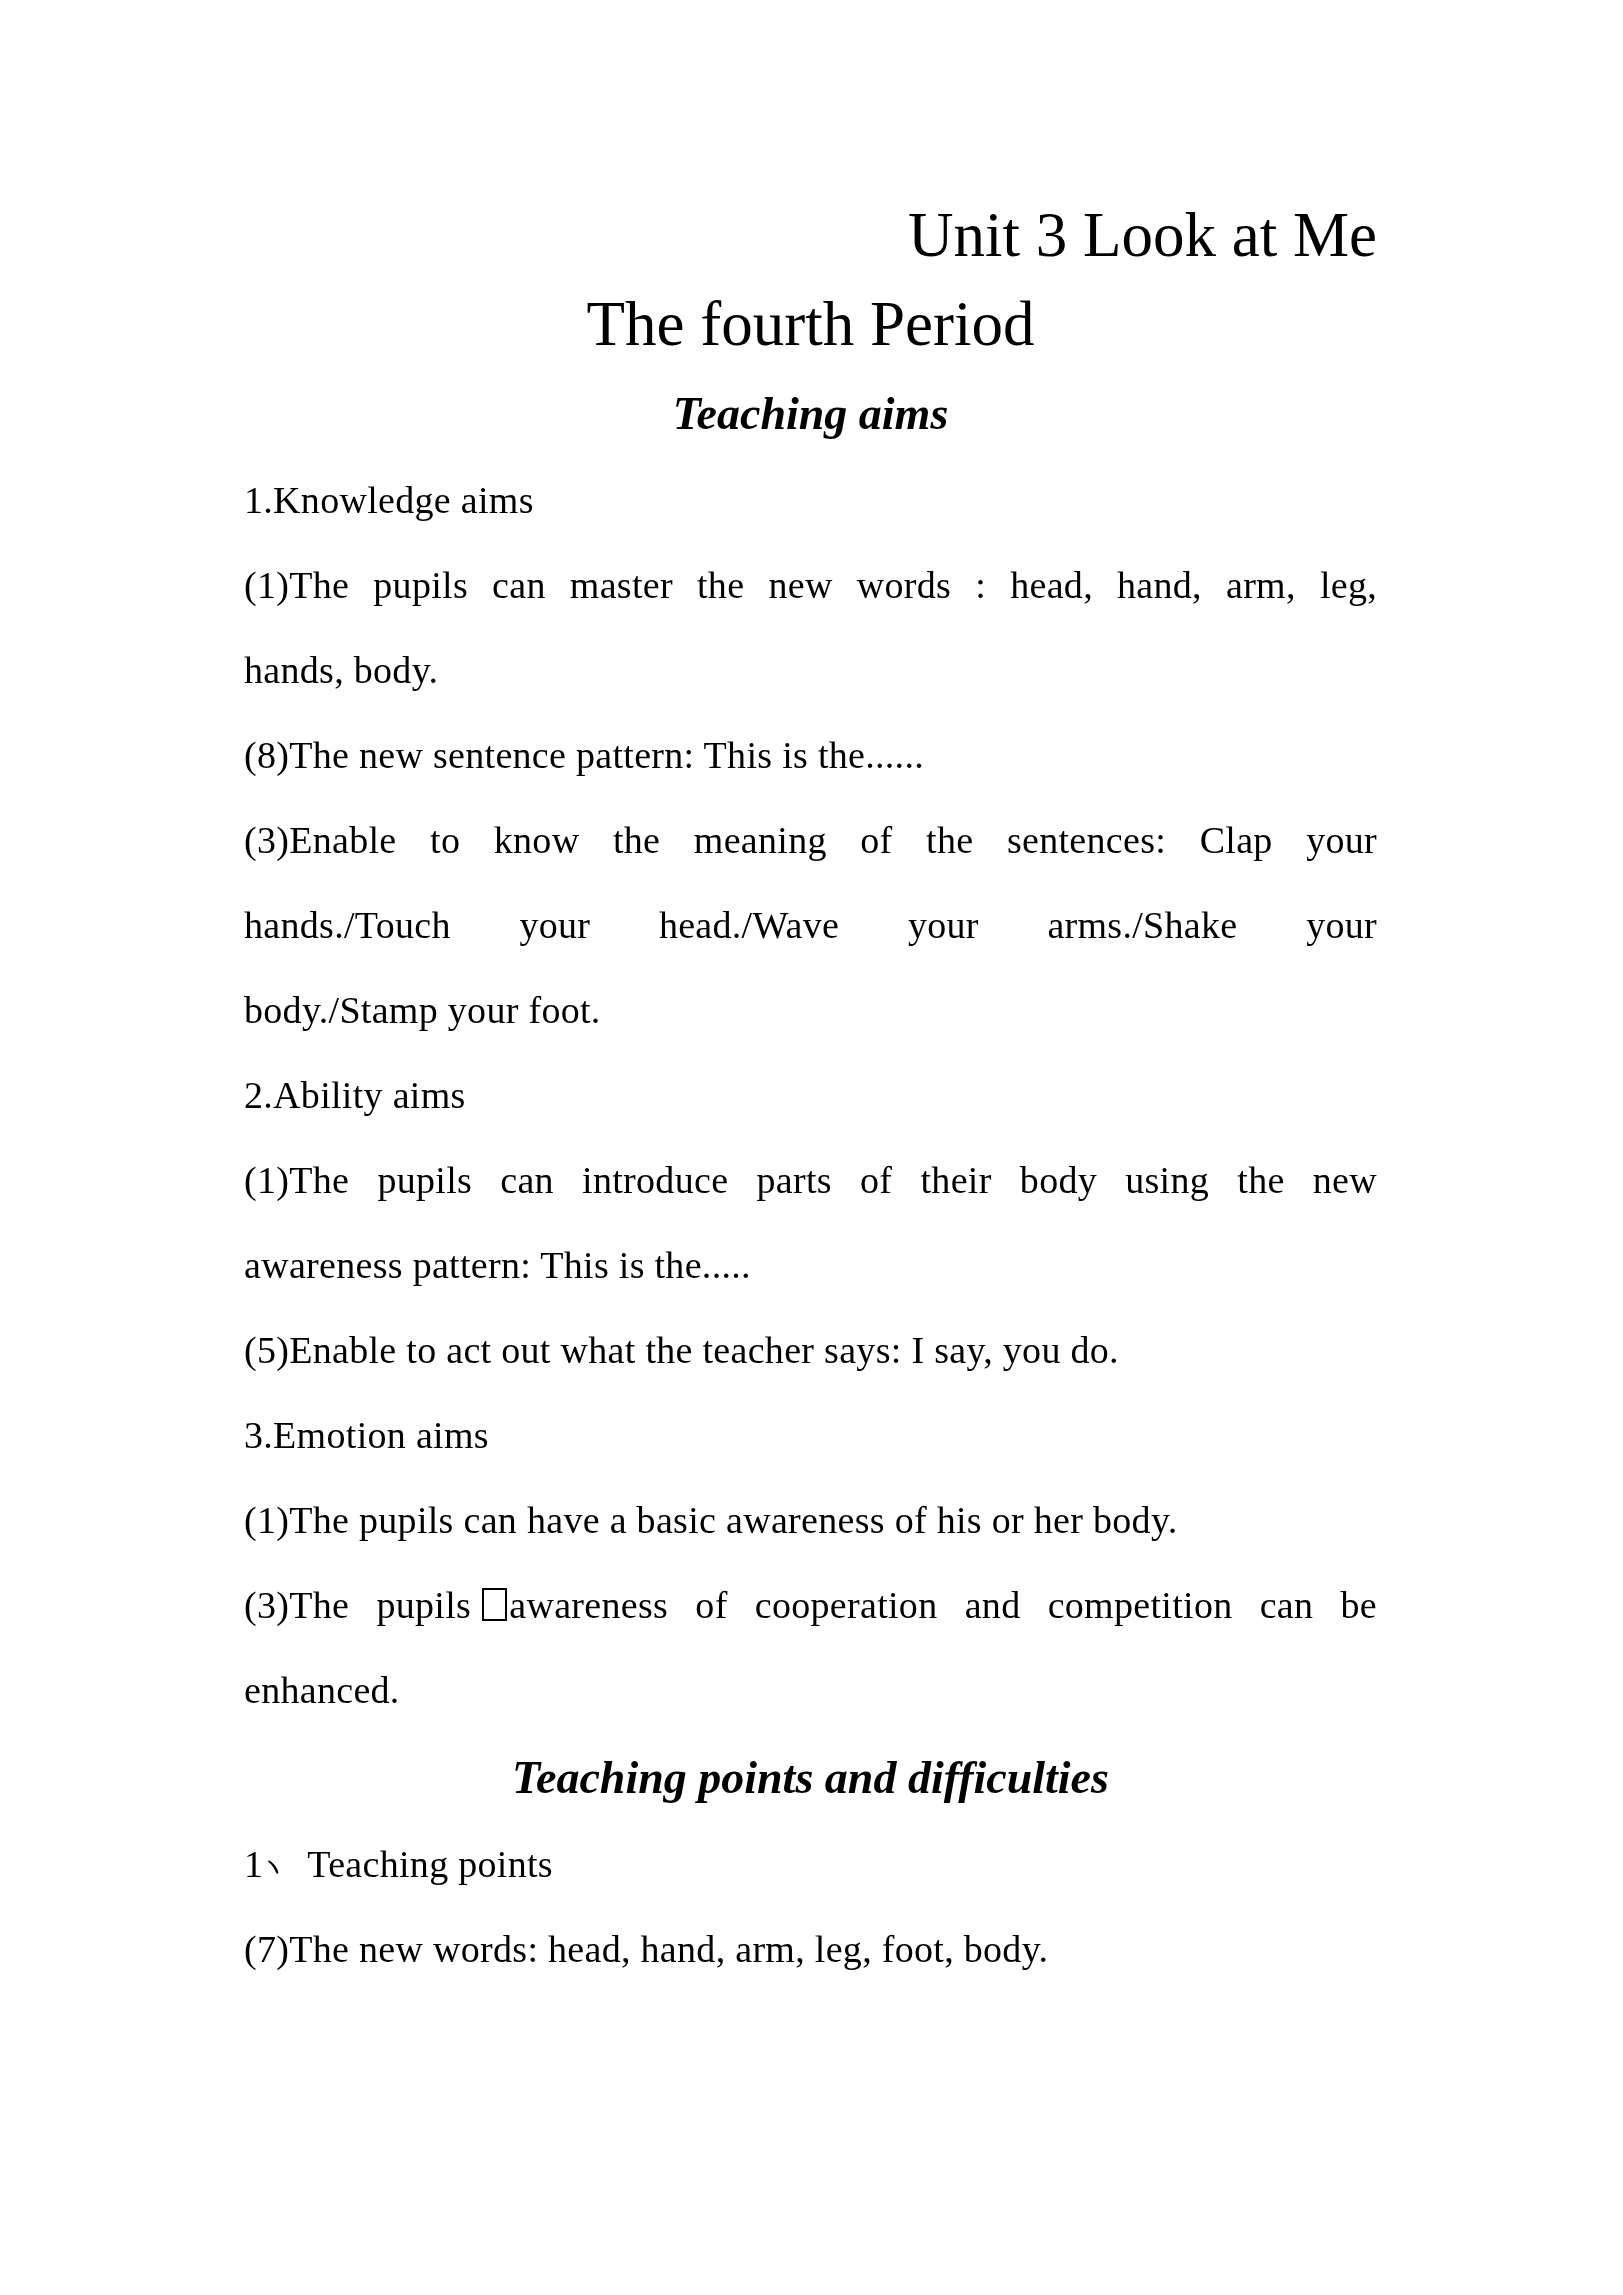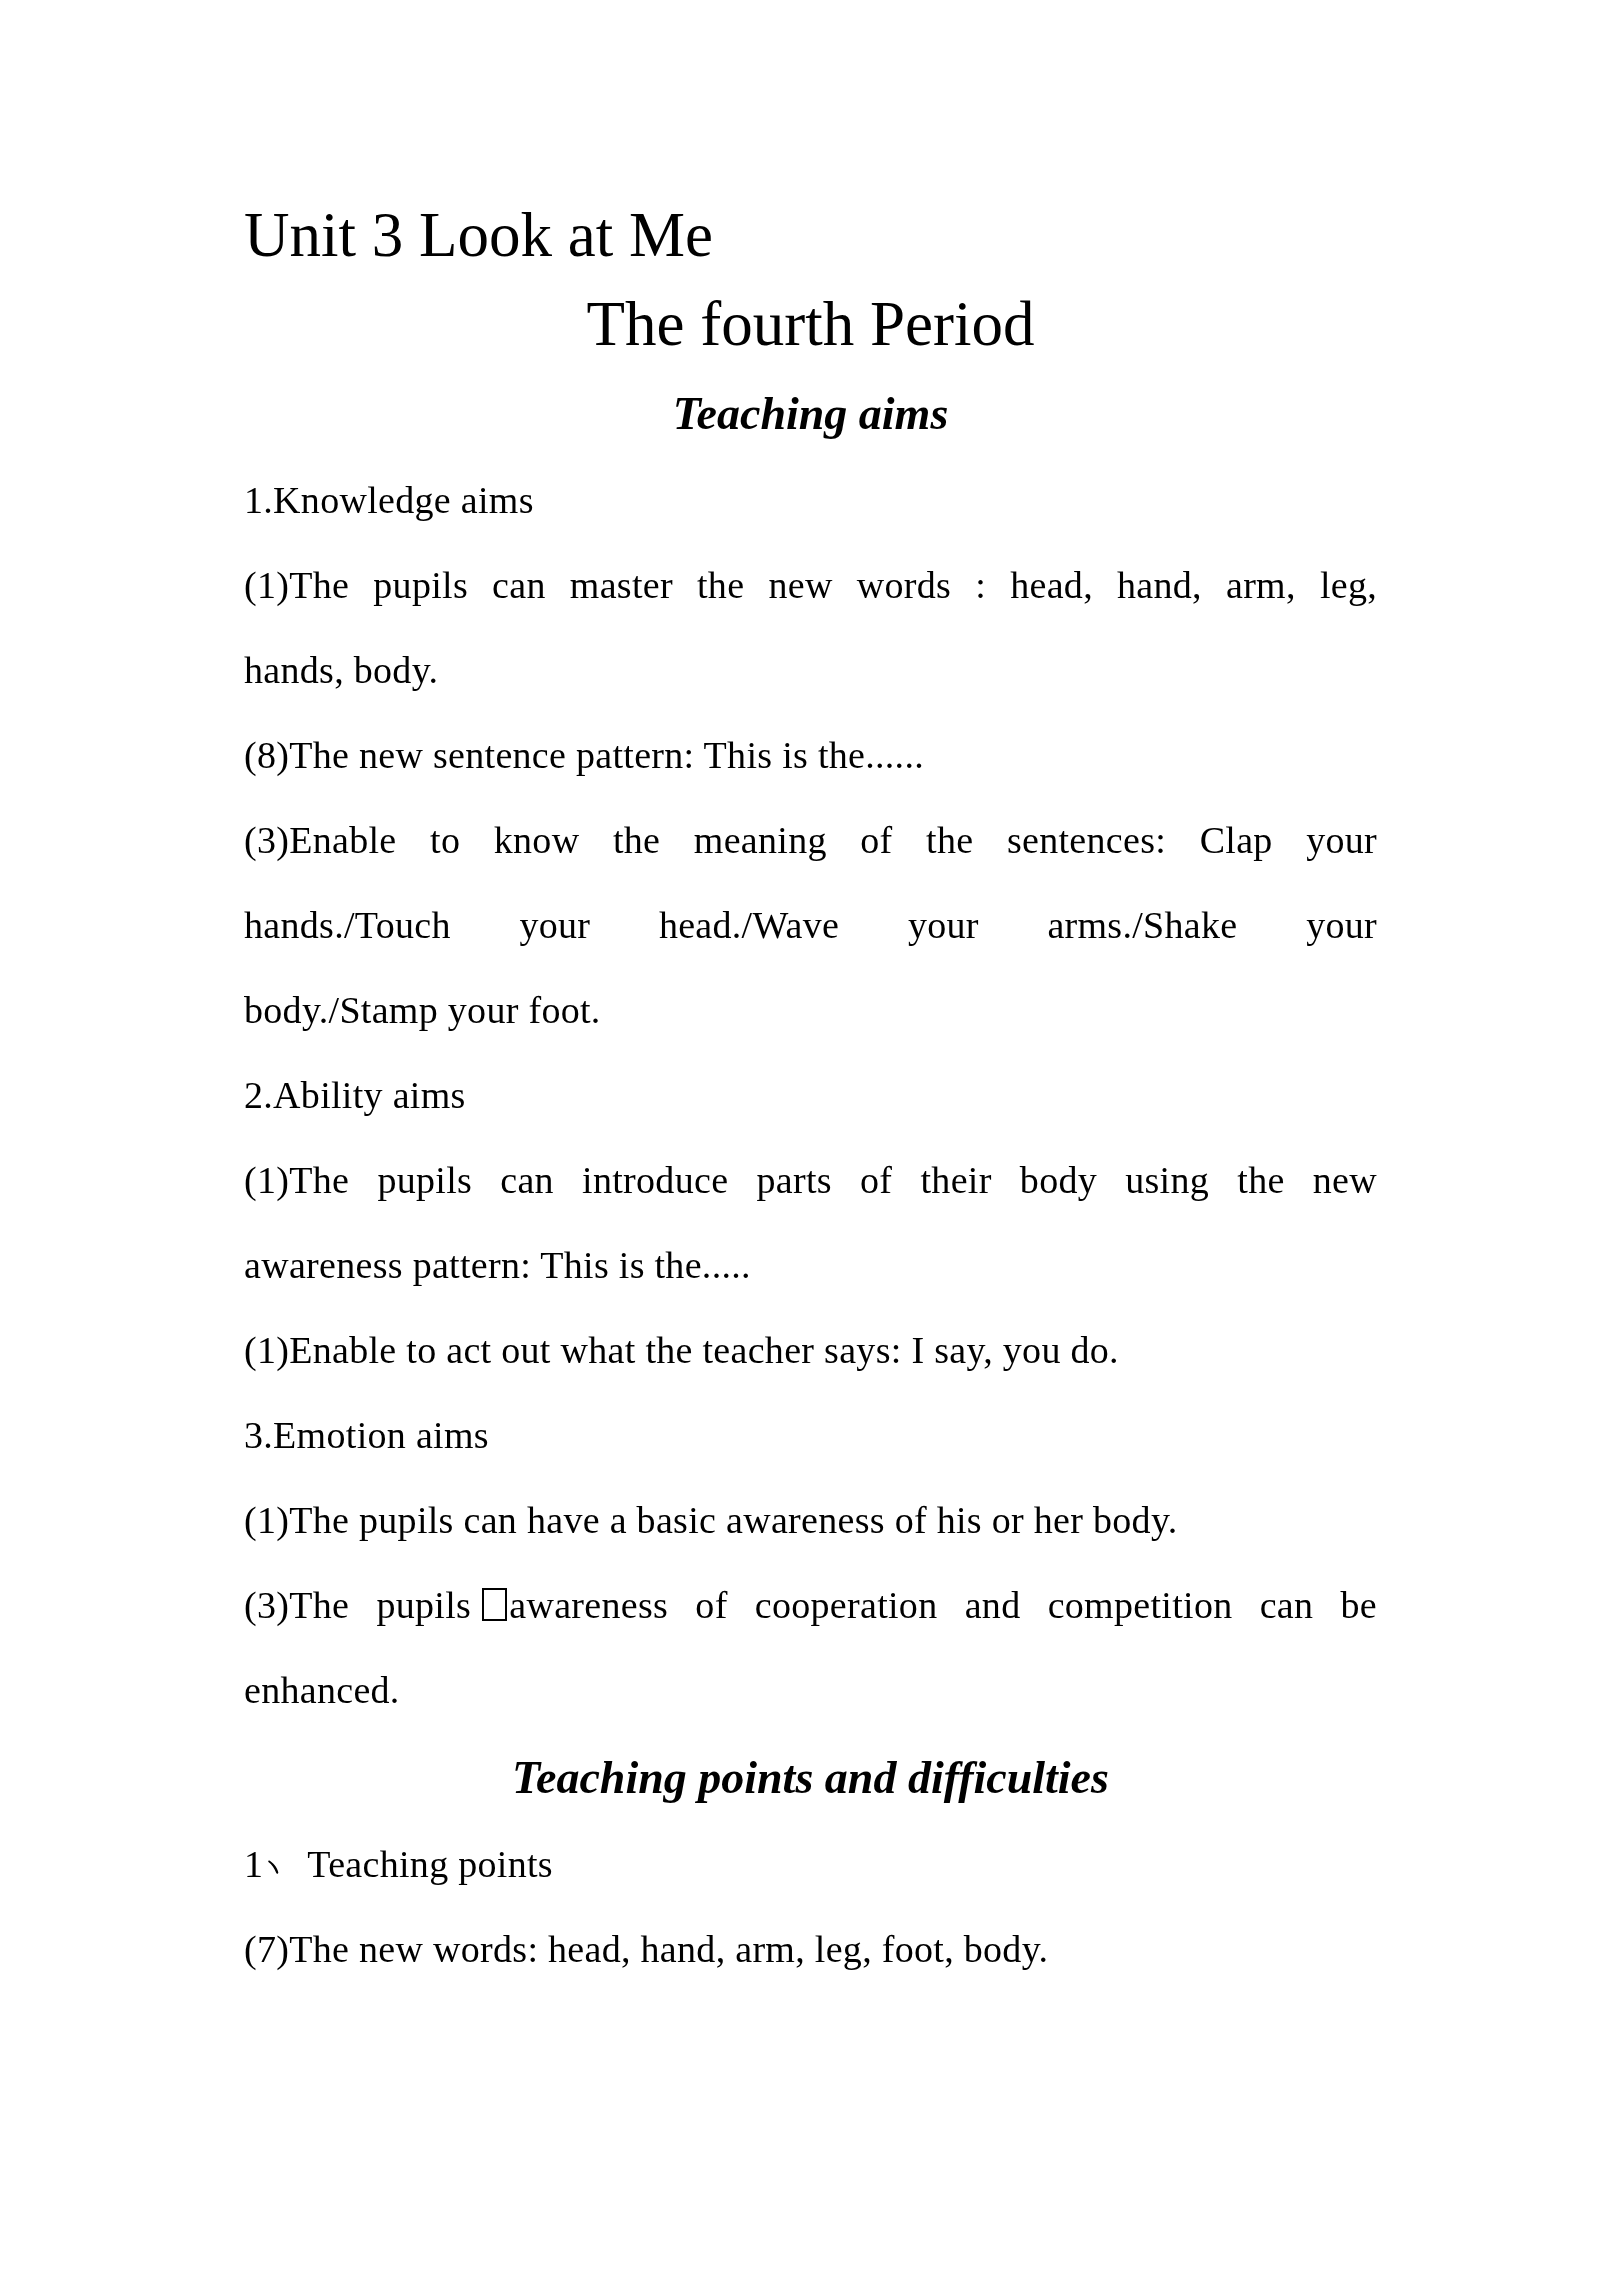--- a/index.html
+++ b/index.html
@@ -15,21 +15,21 @@
   .content {
     position: absolute;
     left: 244px;
     top: 191px;
     width: 1133px;
   }
   .line { white-space: nowrap; }
   .line.title1 {
     font-size: 63px;
     line-height: 89px;
-    text-align: left;
+    text-align: right;
   }
   .line.title2 {
     font-size: 63px;
     line-height: 89px;
     text-align: center;
   }
   .line.heading {
     font-size: 46px;
     line-height: 89px;
     font-weight: bold;
@@ -83,21 +83,21 @@
       <div class="line body"><span>1.Knowledge aims</span></div>
       <div class="line body justify"><span>(1)The pupils can master the new words : head, hand, arm, leg,</span></div>
       <div class="line body"><span>hands, body.</span></div>
       <div class="line body"><span>(8)The new sentence pattern: This is the......</span></div>
       <div class="line body justify"><span>(3)Enable to know the meaning of the sentences: Clap your</span></div>
       <div class="line body justify"><span>hands./Touch your head./Wave your arms./Shake your</span></div>
       <div class="line body"><span>body./Stamp your foot.</span></div>
       <div class="line body"><span>2.Ability aims</span></div>
       <div class="line body justify"><span>(1)The pupils can introduce parts of their body using the new</span></div>
       <div class="line body"><span>awareness pattern: This is the.....</span></div>
-      <div class="line body"><span>(1)Enable to act out what the teacher says: I say, you do.</span></div>
+      <div class="line body"><span>(5)Enable to act out what the teacher says: I say, you do.</span></div>
       <div class="line body"><span>3.Emotion aims</span></div>
       <div class="line body"><span>(1)The pupils can have a basic awareness of his or her body.</span></div>
       <div class="line body justify"><span>(3)The pupils</span><span class="tofu"></span><span>awareness of cooperation and competition can be</span></div>
       <div class="line body"><span>enhanced.</span></div>
       <div class="line heading"><span>Teaching points and difficulties</span></div>
       <div class="line body"><span>1</span><span class="cjk-comma"><svg viewBox="0 0 24 24" xmlns="http://www.w3.org/2000/svg">
             <path d="M3 1 C 10 5 16 12 18 20 C 18.6 22.4 15.6 23.4 14.6 21 C 12 14.5 8 7.5 1.8 3.2 Z" fill="#000"></path>
           </svg></span><span>Teaching points</span></div>
       <div class="line body"><span>(7)The new words: head, hand, arm, leg, foot, body.</span></div>
     </div>

